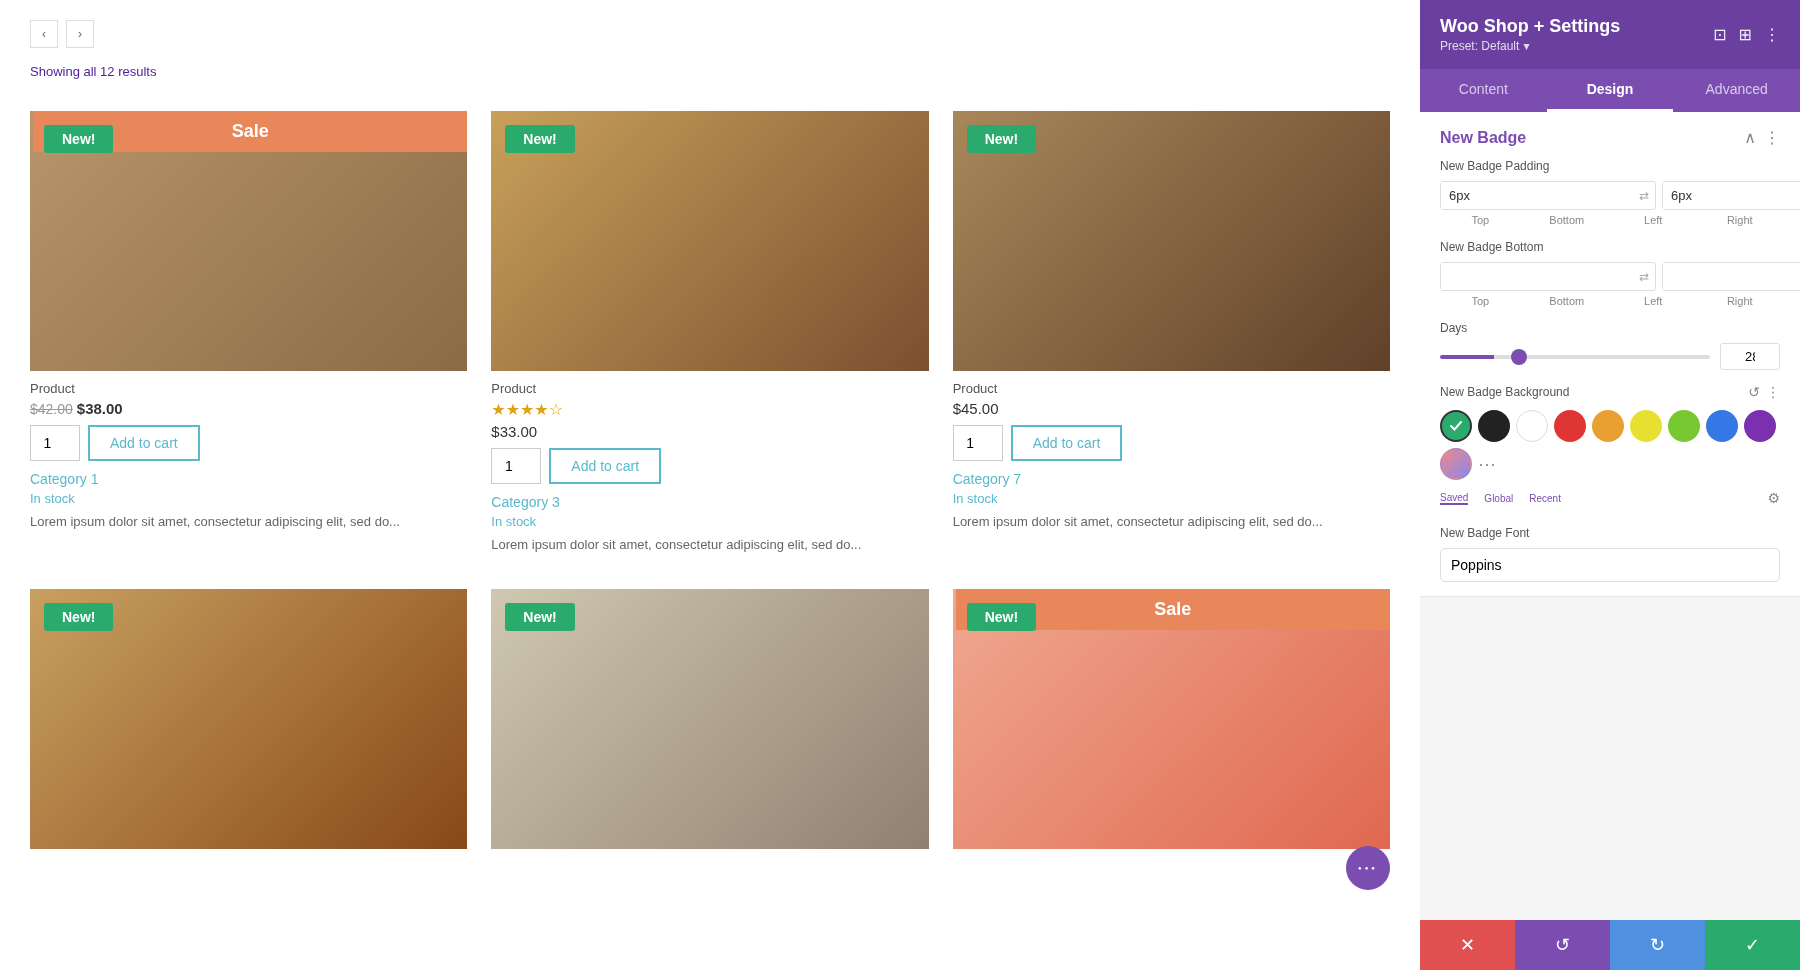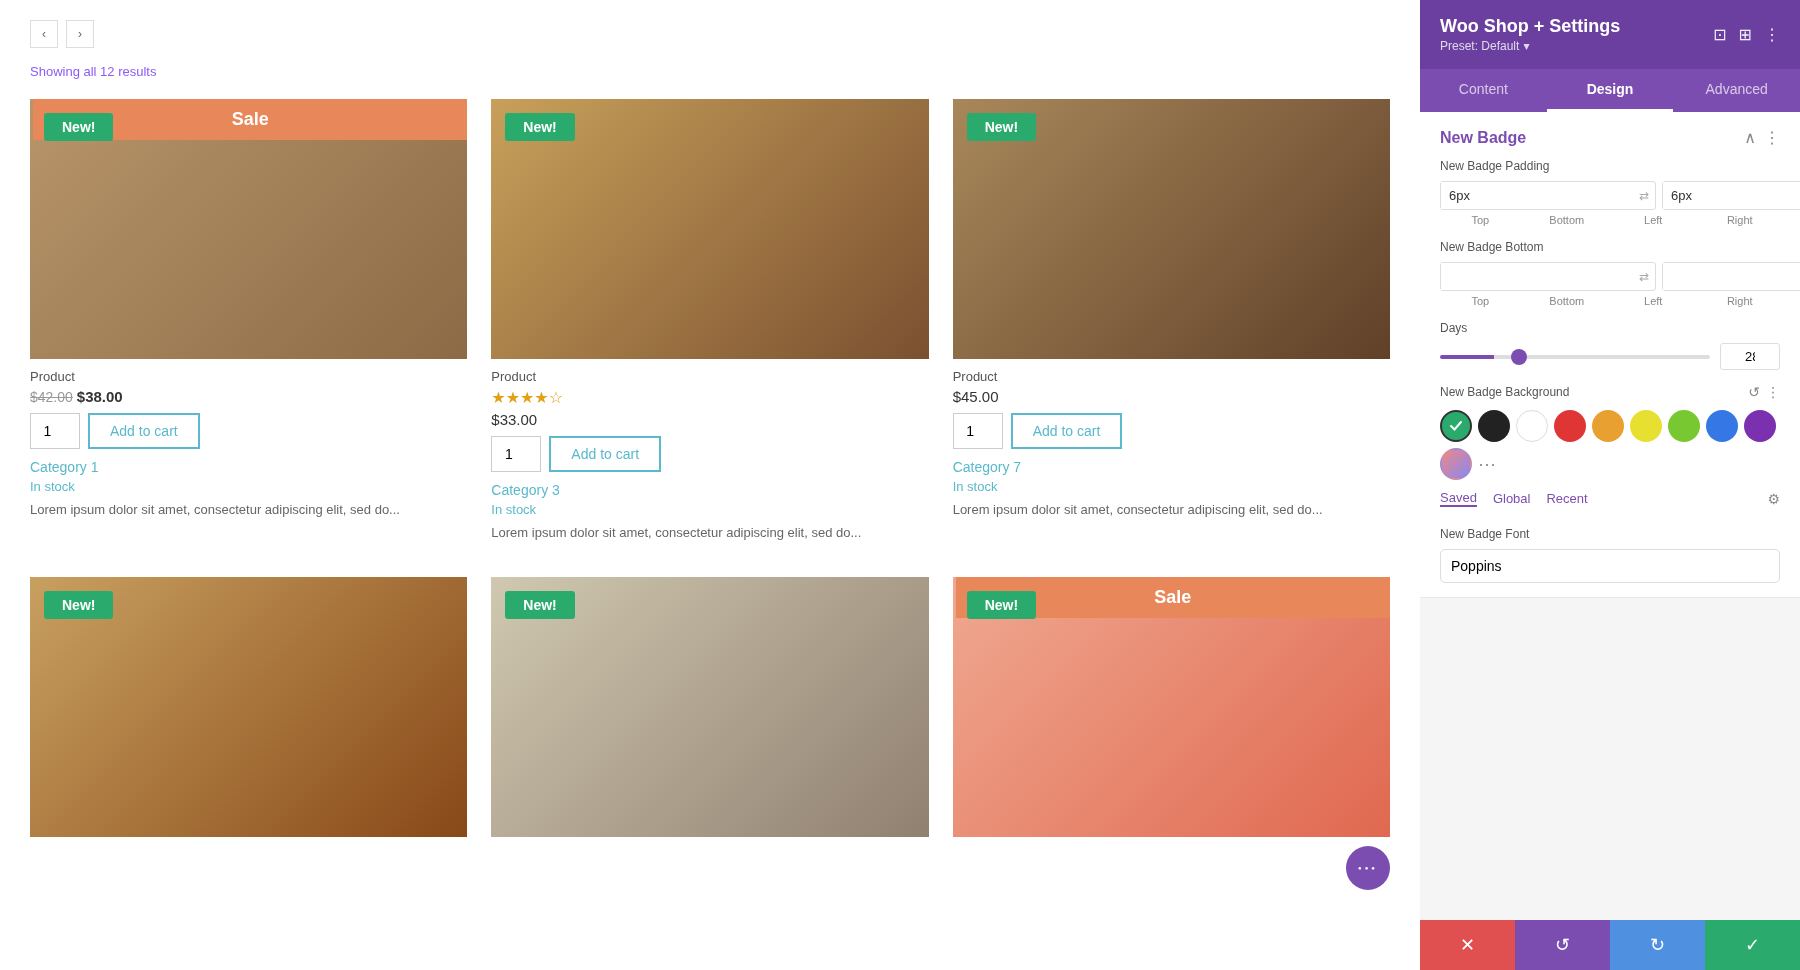--- a/index.html
+++ b/index.html
@@ -1,21 +1,21 @@
 <!DOCTYPE html>
 <html><head>
   <meta charset="utf-8">
   <style>
     * { box-sizing: border-box; margin: 0; padding: 0; }
     body { font-family: -apple-system, BlinkMacSystemFont, 'Segoe UI', sans-serif; background: #f0f0f0; display: flex; width: 1800px; min-height: 970px; overflow: hidden; }
 
     
     .main-content { flex: 1; background: #fff; padding: 20px 30px; overflow-y: auto; }
 
-    .results-header { font-size: 13px; color: #8b5cf6; margin-bottom: 20px; }
+    .results-header { font-size: 13px; color: #4c1d95; margin-bottom: 32px; }
 
     .products-grid { display: grid; grid-template-columns: repeat(3, 1fr); gap: 24px; }
 
     .product-card { background: #fff; position: relative; }
 
     .product-image { position: relative; width: 100%; height: 260px; overflow: hidden; background: #e8e8e8; }
 
     .badge-new { position: absolute; top: 14px; left: 14px; background: #2baa6e; color: white; font-weight: 700; font-size: 14px; padding: 6px 18px; border-radius: 3px; z-index: 2; }
     .badge-sale { position: absolute; top: 0; left: 3px; right: 0; background: #e8885a; color: white; font-size: 18px; font-weight: 600; text-align: center; padding: 10px; }
 
@@ -90,21 +90,21 @@
     .color-swatch.red { background: #e03535; }
     .color-swatch.orange { background: #e8a030; }
     .color-swatch.yellow { background: #e8e030; }
     .color-swatch.lime { background: #78c832; }
     .color-swatch.blue { background: #3578e5; }
     .color-swatch.purple { background: #7b30b0; }
     .color-swatch.gradient { background: linear-gradient(135deg, #e88, #88e); }
     .color-dots { color: #888; font-size: 18px; cursor: pointer; display: flex; align-items: center; }
 
     .saved-tabs { display: flex; gap: 16px; align-items: center; padding-bottom: 6px; }
-    .saved-tab { font-size: 13px; color: #7b4db0; cursor: pointer; font-weight: 500; }
+    .saved-tab { font-size: 10px; color: #7b4db0; cursor: pointer; font-weight: 500; }
     .saved-tab.active { border-bottom: 2px solid #7b4db0; }
     .saved-gear { color: #888; font-size: 14px; cursor: pointer; margin-left: auto; }
 
     .font-section { padding: 0 20px 14px; }
     .font-label { font-size: 12px; color: #555; margin-bottom: 8px; font-weight: 500; }
     .font-select { width: 100%; border: 1px solid #ddd; padding: 8px 10px; font-size: 14px; border-radius: 5px; background: #fff; cursor: pointer; appearance: none; }
 
     .bottom-bar { position: fixed; bottom: 0; right: 0; width: 380px; display: flex; height: 50px; z-index: 100; }
     .bottom-btn { flex: 1; display: flex; align-items: center; justify-content: center; cursor: pointer; font-size: 18px; }
     .bottom-btn.cancel { background: #e05050; color: white; }

